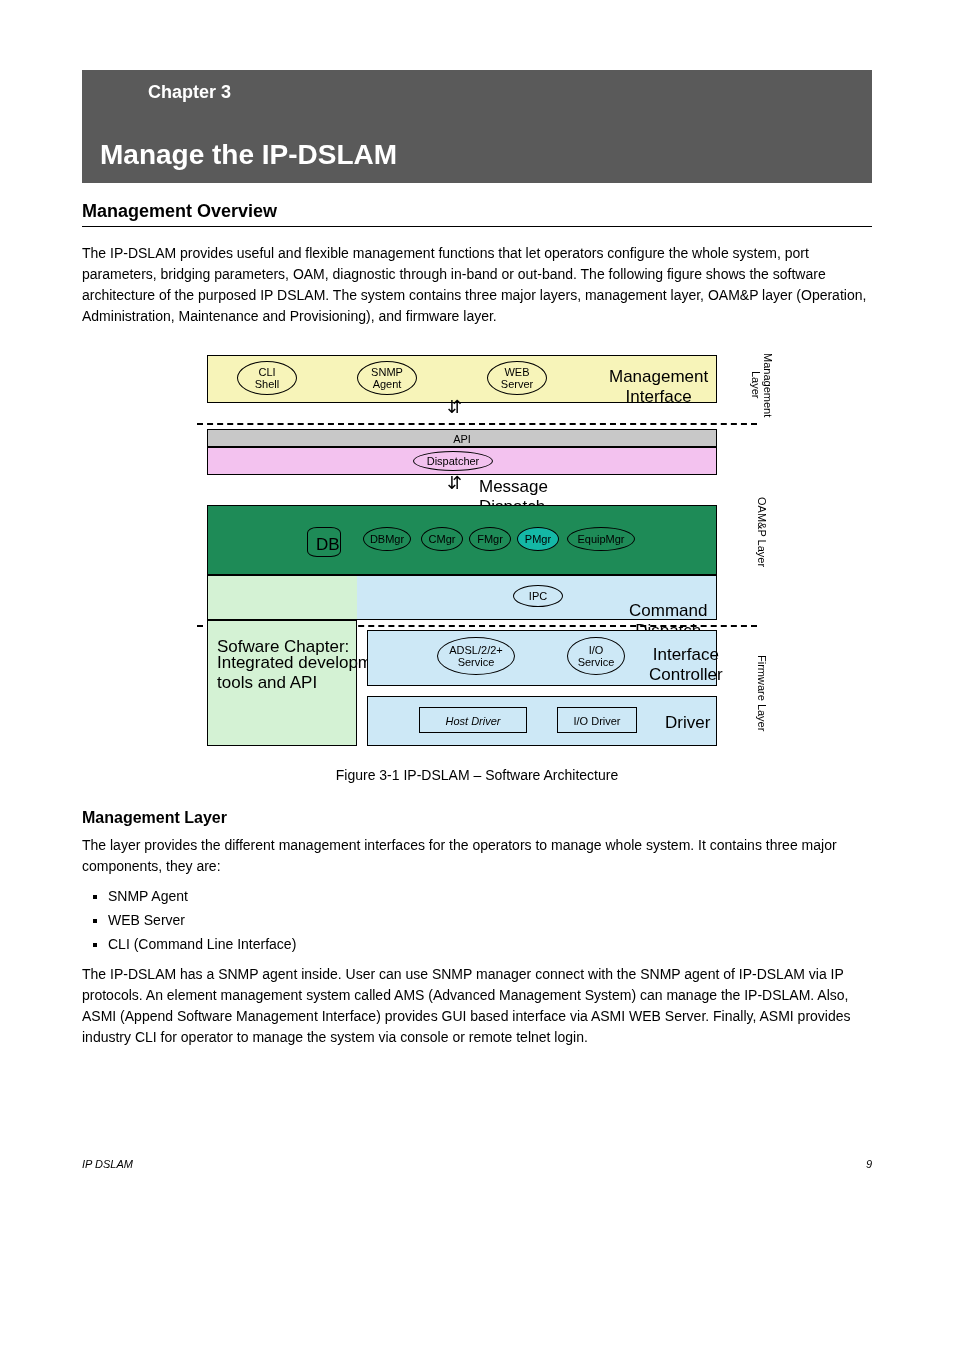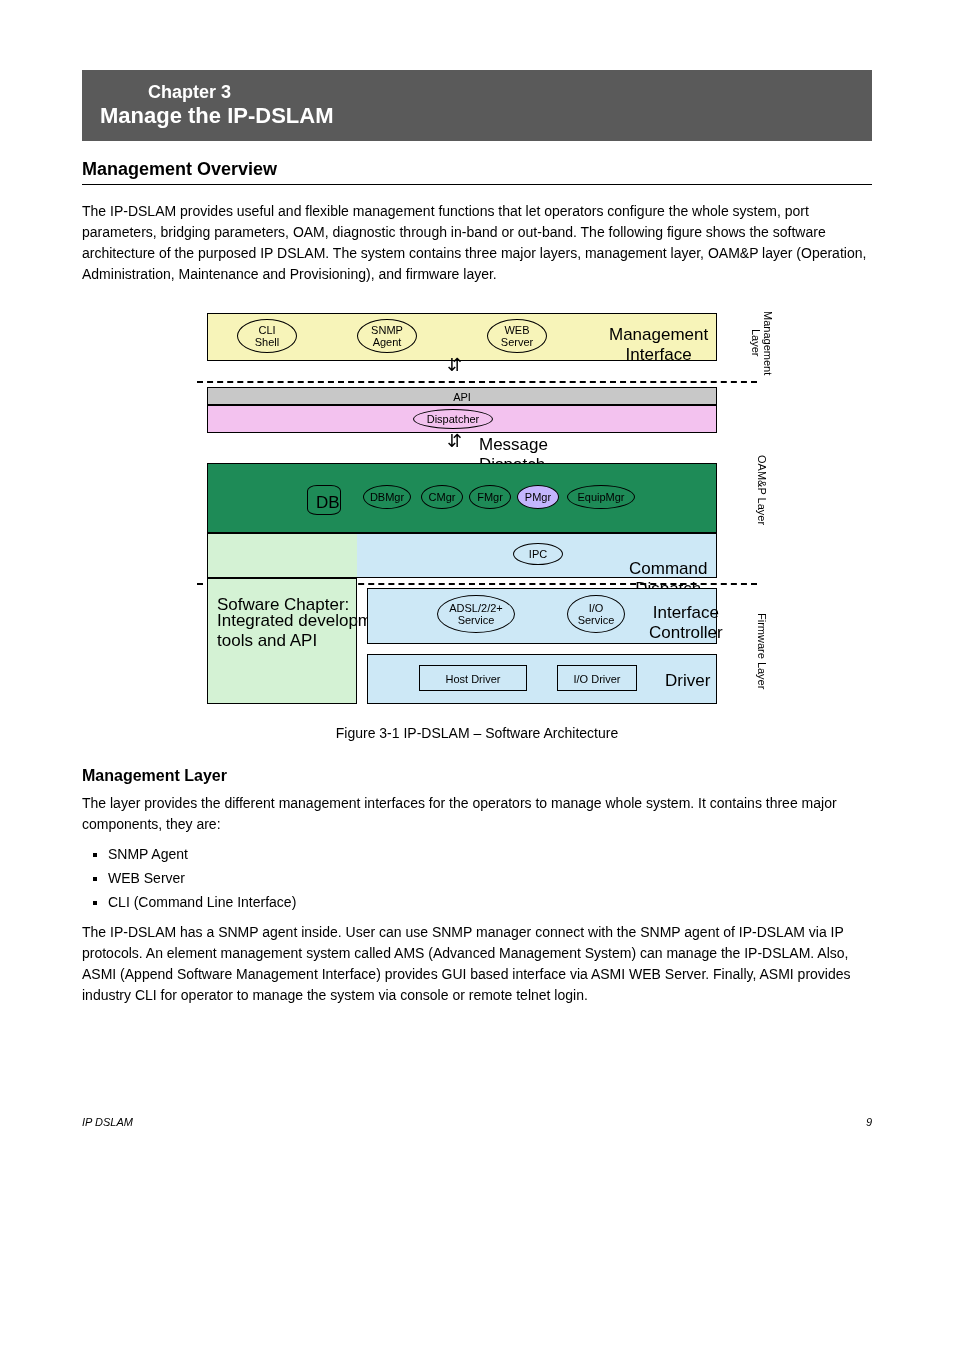--- a/index.html
+++ b/index.html
@@ -18,22 +18,23 @@
     color: #fff;
     padding: 12px 18px 12px 18px;
     margin-bottom: 14px;
   }
   .chapter-bar .cnum {
     font-size: 18px;
     font-weight: bold;
     margin-left: 48px;
   }
   .chapter-bar .ctitle {
-    font-size: 22px;
-    font-weight: bold;
+    font-size: 28px;
+    font-weight: bold;
+    margin-top: 36px;
   }
   .section-title {
     font-size: 18px;
     font-weight: bold;
     margin: 18px 0 2px 0;
   }
   .rule {
     border: none;
     border-top: 1px solid #000;
     margin: 4px 0 16px 0;
@@ -173,21 +174,21 @@
     <div class="arrow" style="left:250px;top:136px;">⇵</div>
     <div class="textlabel" style="left:282px;top:130px;white-space:pre;">Message
 Dispatch</div>
 
     <div class="block" style="left:10px;top:158px;width:510px;height:70px;background:#1e8b57;"></div>
     <div class="db-cyl" style="left:110px;top:180px;"></div>
     <div class="textlabel" style="left:119px;top:188px;color:#000;">DB</div>
     <div class="oval" style="left:166px;top:180px;width:48px;height:24px;background:#1e8b57;text-align:right;">DBMgr</div>
     <div class="oval" style="left:224px;top:180px;width:42px;height:24px;background:#1e8b57;">CMgr</div>
     <div class="oval" style="left:272px;top:180px;width:42px;height:24px;background:#1e8b57;">FMgr</div>
-    <div class="oval" style="left:320px;top:180px;width:42px;height:24px;background:#c4b5fd;">PMgr</div>
+    <div class="oval" style="left:320px;top:180px;width:42px;height:24px;background:#14b8a6;">PMgr</div>
     <div class="oval" style="left:370px;top:180px;width:68px;height:24px;background:#1e8b57;">EquipMgr</div>
 
     <div class="block" style="left:160px;top:228px;width:360px;height:45px;background:#cde8f6;border-left:none;"></div>
     <div class="block" style="left:10px;top:228px;width:150px;height:45px;background:#d4f2d4;border-right:none;"></div>
     <div class="oval" style="left:316px;top:238px;width:50px;height:22px;background:#cde8f6;">IPC</div>
     <div class="textlabel" style="left:432px;top:238px;white-space:pre;text-align:center;margin-top:16px;">Command
 Dispatch</div>
 
     <div class="dash-line" style="top:278px;"></div>
 
@@ -198,21 +199,21 @@
 
     <div class="block" style="left:170px;top:283px;width:350px;height:56px;background:#cde8f6;"></div>
     <div class="oval" style="left:240px;top:290px;width:78px;height:38px;background:#cde8f6;white-space:pre;">ADSL/2/2+
 Service</div>
     <div class="oval" style="left:370px;top:290px;width:58px;height:38px;background:#cde8f6;white-space:pre;">I/O
 Service</div>
     <div class="textlabel" style="left:452px;top:298px;white-space:pre;text-align:center;">Interface
 Controller</div>
 
     <div class="block" style="left:170px;top:349px;width:350px;height:50px;background:#cde8f6;"></div>
-    <div class="block" style="left:222px;top:360px;width:108px;height:26px;background:#cde8f6;text-align:center;line-height:26px;">Host Driver</div>
+    <div class="block" style="left:222px;top:360px;width:108px;height:26px;background:#cde8f6;text-align:center;line-height:26px;font-style:italic;">Host Driver</div>
     <div class="block" style="left:360px;top:360px;width:80px;height:26px;background:#cde8f6;text-align:center;line-height:26px;">I/O Driver</div>
     <div class="textlabel" style="left:468px;top:366px;">Driver</div>
 
   </div>
 
   <div class="fig-caption">Figure 3-1 IP-DSLAM – Software Architecture</div>
 
   <div class="sub-title">Management Layer</div>
   <div class="body-text">The layer provides the different management interfaces for the operators to manage whole system. It contains three major components, they are:</div>
 

